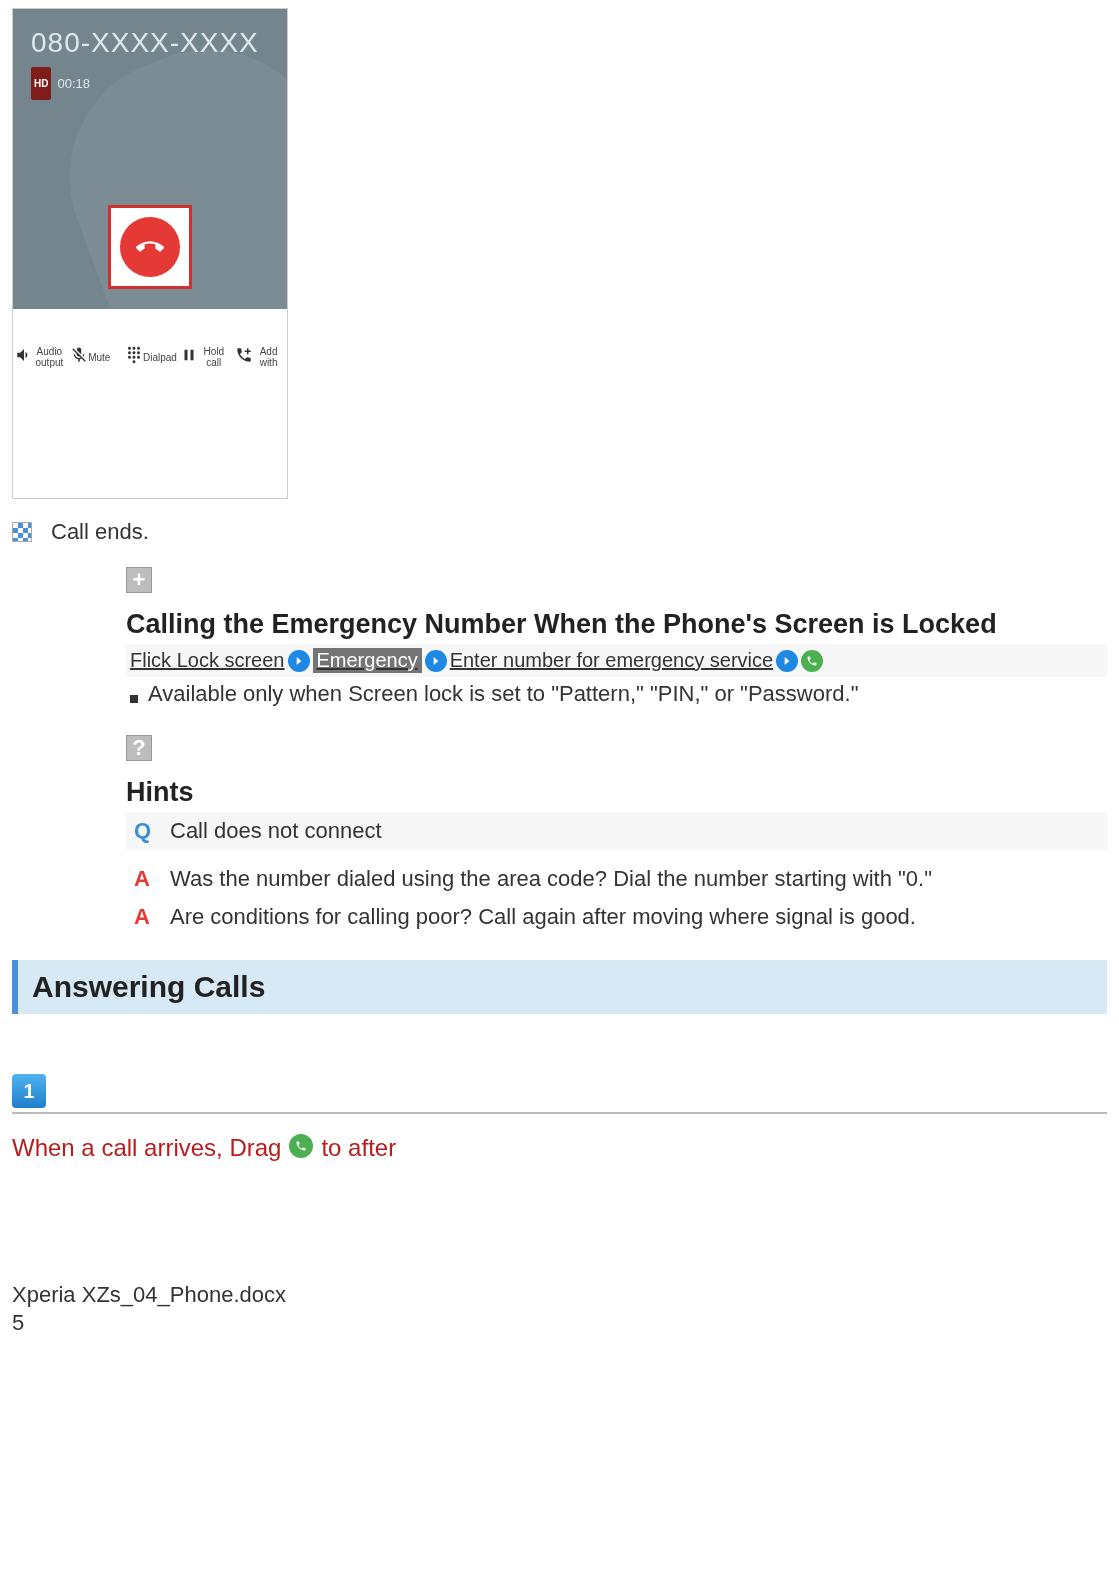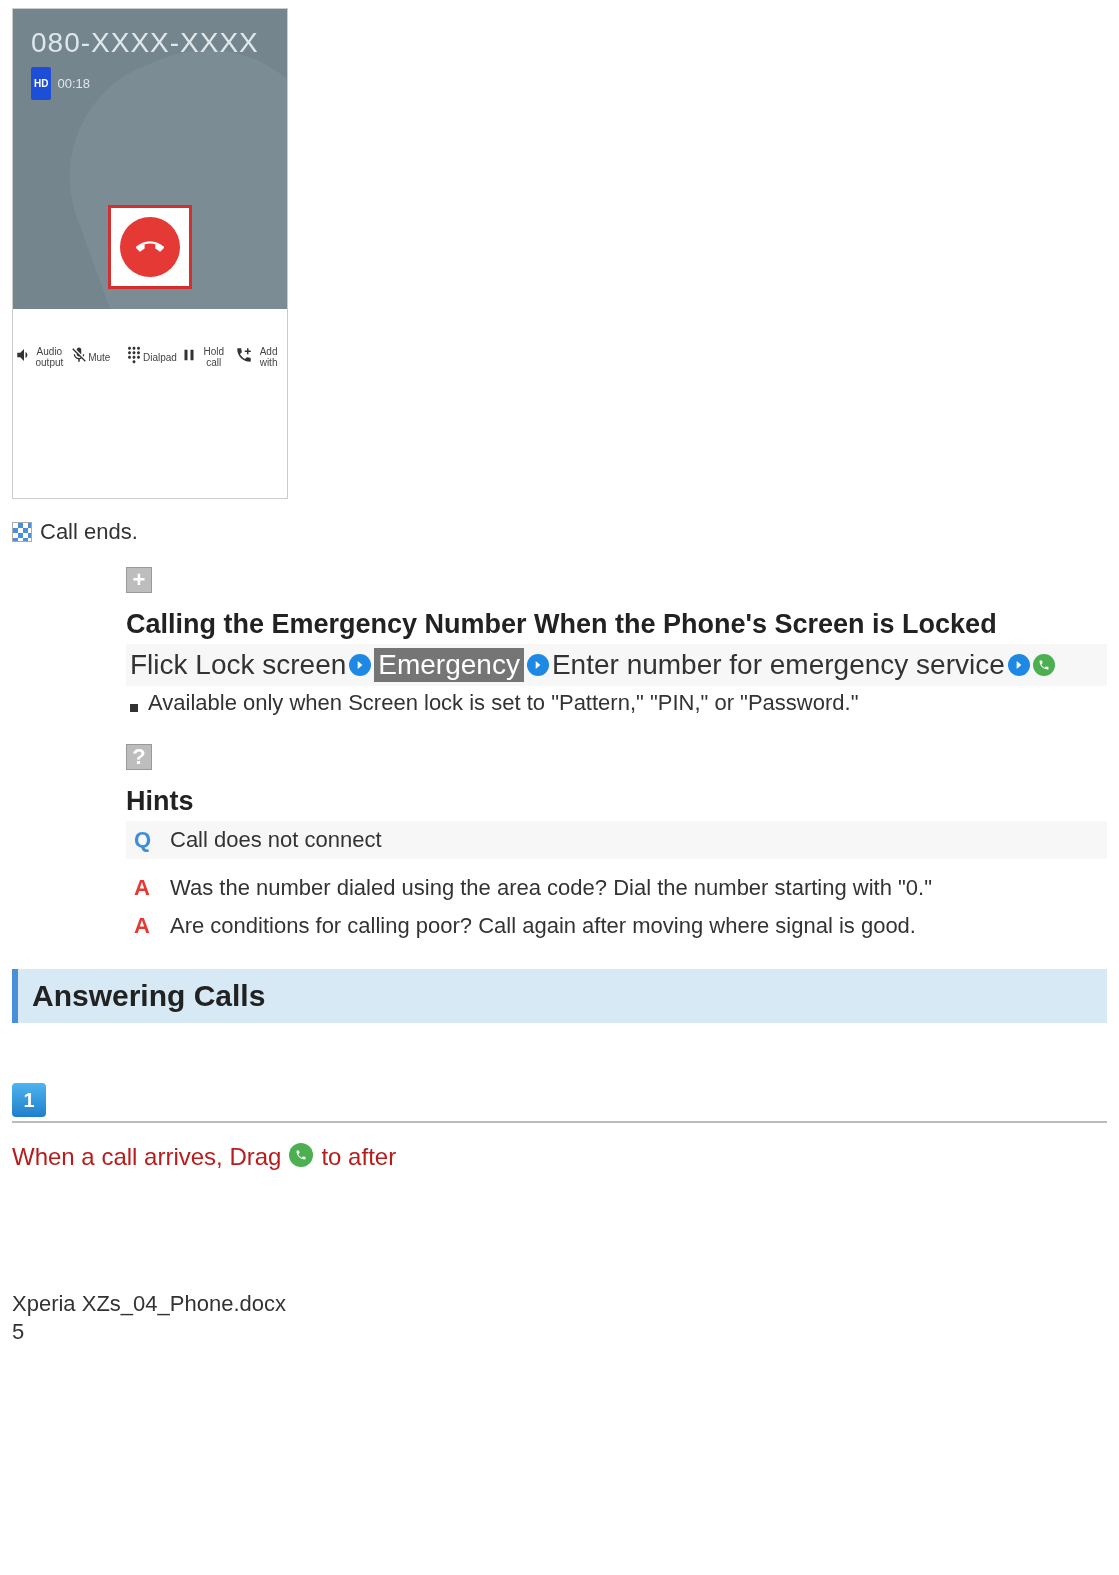--- a/index.html
+++ b/index.html
@@ -48,21 +48,21 @@
     }
     .phone-hd {
       position: absolute;
       top: 58px;
       left: 18px;
       display: flex;
       align-items: center;
       gap: 6px;
     }
     .hd-badge {
-      background: #1d4ed8;
+      background: #7f1d1d;
       color: #fff;
       font-size: 10px;
       font-weight: bold;
       padding: 11px 3px;
       border-radius: 2px;
     }
     .phone-time {
       color: #dfe7eb;
       font-size: 13px;
     }
@@ -113,21 +113,21 @@
       justify-content: center;
       font-size: 18px;
       color: #333;
       margin-bottom: 4px;
     }
     .phone-action .icon-slot svg { width: 18px; height: 18px; fill: #333; }
     
     .line {
       display: flex;
       align-items: center;
-      gap: 8px;
+      gap: 19px;
       margin-bottom: 18px;
     }
     .checker-icon {
       width: 20px;
       height: 20px;
       background:
         repeating-conic-gradient(#4a90d9 0% 25%, #fff 0% 50%) 0 0/10px 10px;
       border: 1px solid #aaa;
       flex-shrink: 0;
     }
@@ -163,22 +163,23 @@
     }
     .plus-box::before { content: "+"; }
     .q-box::before { content: "?"; }
     .flow-line {
       background: #f7f7f7;
       padding: 4px 6px 4px 4px;
       display: flex;
       align-items: center;
       flex-wrap: wrap;
       gap: 3px;
-      font-size: 28px;
-      color: #333;
+      font-size: 20px;
+      color: #333;
+      text-decoration: underline;
     }
     .arrow-circle, .dial-circle {
       display: inline-flex;
       width: 22px;
       height: 22px;
       border-radius: 50%;
       align-items: center;
       justify-content: center;
       flex-shrink: 0;
     }

